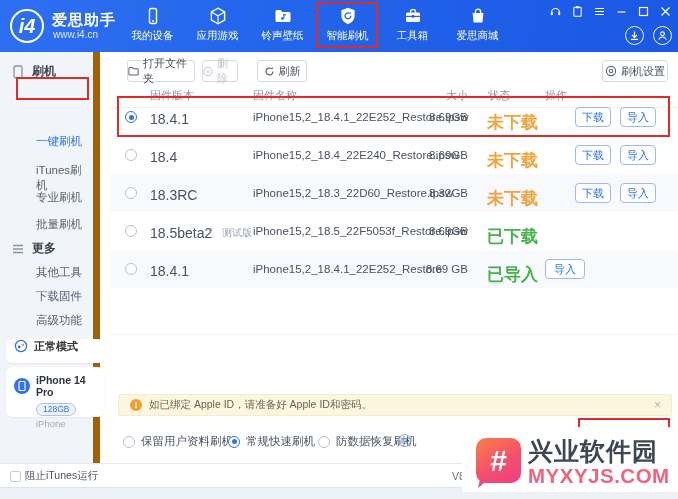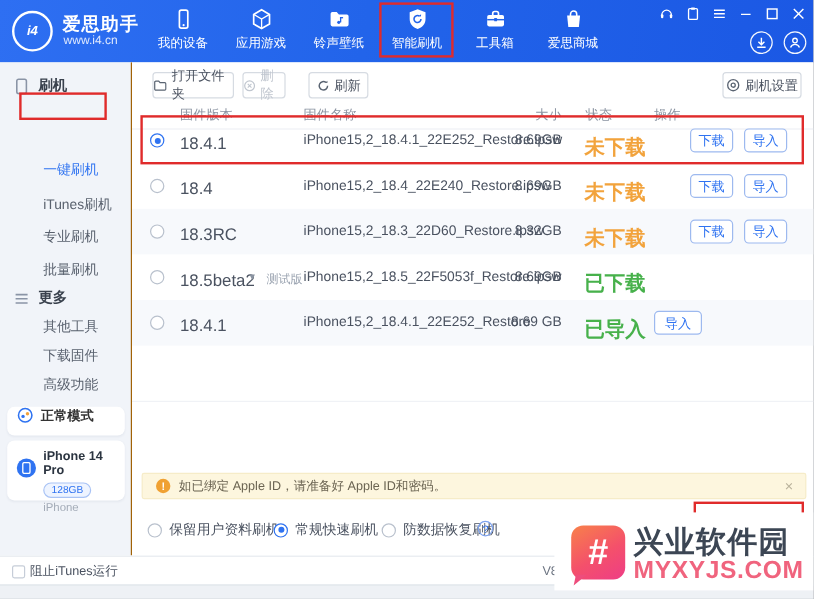--- a/index.html
+++ b/index.html
@@ -3,44 +3,44 @@
 <meta charset="utf-8">
 <style>
   * { margin:0; padding:0; box-sizing:border-box; font-family:"Liberation Sans","DejaVu Sans",sans-serif; }
   html,body { background:#9aa0a8; }
   .app { position:relative; width:678px; height:499px; background:#fff; overflow:hidden; }
 
   
   .header { position:absolute; left:0; top:0; width:678px; height:52px;
     background:linear-gradient(100deg,#2e6ff2 0%,#2264ea 45%,#1b58e4 100%); }
   .logo-badge { position:absolute; left:10px; top:9px; width:34px; height:34px; border:2px solid #fff;
-    border-radius:50%; color:#fff; font-weight:bold; font-size:11px; font-style:italic;
+    border-radius:50%; color:#fff; font-weight:bold; font-size:20px; font-style:italic;
     display:flex; align-items:center; justify-content:center; }
   .logo-name { position:absolute; left:52px; top:11px; color:#fff; font-size:15px; font-weight:bold; letter-spacing:1px; }
   .logo-url  { position:absolute; left:53px; top:29px; color:rgba(255,255,255,.85); font-size:10px; }
   .nav { position:absolute; left:120px; top:0; height:56px; display:flex; }
   .nav-item { width:65px; height:52px; display:flex; flex-direction:column; align-items:center; cursor:pointer; }
   .nav-item .nicon { margin-top:6px; height:20px; }
   .nav-item .nlabel { margin-top:3px; color:#fff; font-size:10.5px; }
   .winctl { position:absolute; right:6px; top:5px; display:flex; gap:9px; align-items:center; }
   .winctl .wc { width:13px; height:13px; display:flex; align-items:center; justify-content:center; cursor:pointer; }
   .hdr-circles { position:absolute; right:6px; top:26px; display:flex; gap:9px; }
   .circ-btn { width:19px; height:19px; border:1.4px solid rgba(255,255,255,.95); border-radius:50%;
     display:flex; align-items:center; justify-content:center; cursor:pointer; }
 
   
-  .sidebar { position:absolute; left:0; top:52px; width:110px; height:411px; background:#f1f4f9; border-right:1px solid #a16207; }
+  .sidebar { position:absolute; left:0; top:52px; width:100px; height:411px; background:#f1f4f9; border-right:7px solid #a16207; }
   .sec-hdr { position:absolute; left:12px; display:flex; gap:8px; align-items:center; color:#39414d; font-size:12px; font-weight:bold; }
   .side-item { position:absolute; left:36px; font-size:11.5px; color:#59616e; cursor:pointer; }
   .side-item.active { color:#2f73f1; }
   .panel { position:absolute; left:6px; width:98px; background:#fff; border-radius:6px; box-shadow:0 1px 2px rgba(30,50,90,.06); }
   .mode-panel { top:287px; height:24px; display:flex; align-items:flex-start; gap:6px; padding-left:8px; }
   .mode-label { font-size:11px; font-weight:bold; color:#333; }
   .dev-panel { top:315px; height:50px; padding:6px 0 0 8px; }
-  .dev-row { display:flex; gap:6px; align-items:flex-end; }
+  .dev-row { display:flex; gap:6px; align-items:center; }
   .dev-icon { width:16px; height:16px; border-radius:50%; background:#2f73f1; display:flex; align-items:center; justify-content:center; flex:0 0 16px; }
   .dev-name { font-size:10.5px; font-weight:bold; color:#2b3440; margin-top:1px; }
   .dev-badge { display:inline-block; margin:3px 0 0 22px; font-size:8.5px; color:#2f73f1; border:1px solid #a9c3f5;
     background:#eef4ff; border-radius:7px; padding:0 6px; line-height:11px; }
   .dev-type { margin:2px 0 0 22px; font-size:9.5px; color:#a3abb7; }
   .side-checks { position:absolute; left:7px; top:381px; display:flex; gap:10px; align-items:center; }
   .chk { width:11px; height:11px; border:1px solid #c6cdd8; border-radius:2px; background:#fff; flex:0 0 11px; }
   .chk-label { font-size:10px; color:#a6aeb9; margin-left:4px; }
   .side-check { display:flex; align-items:center; cursor:pointer; }
 

